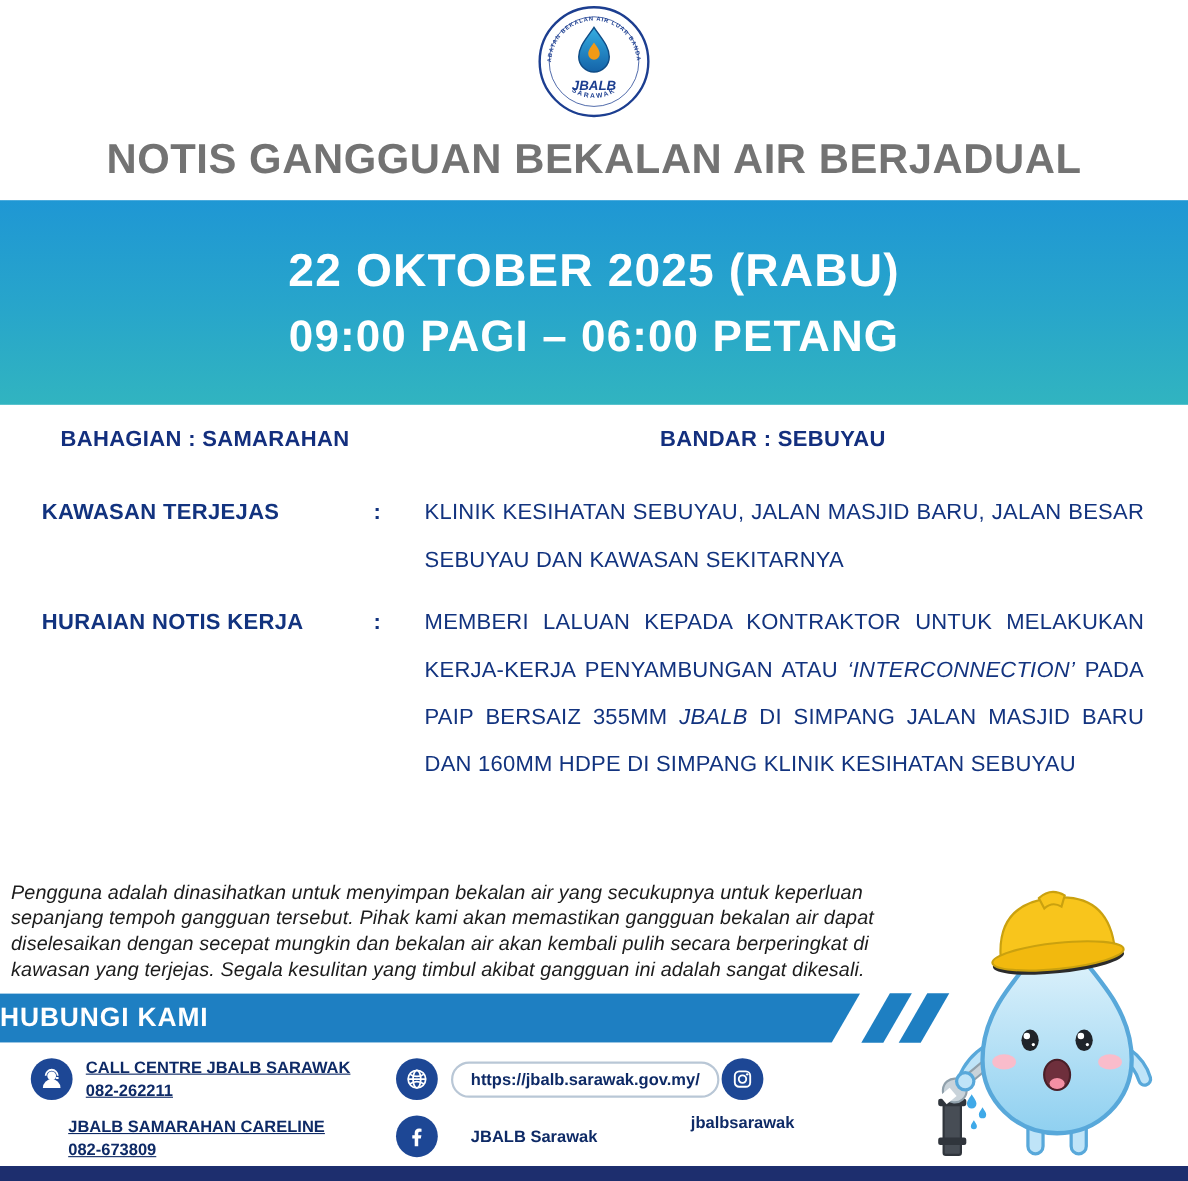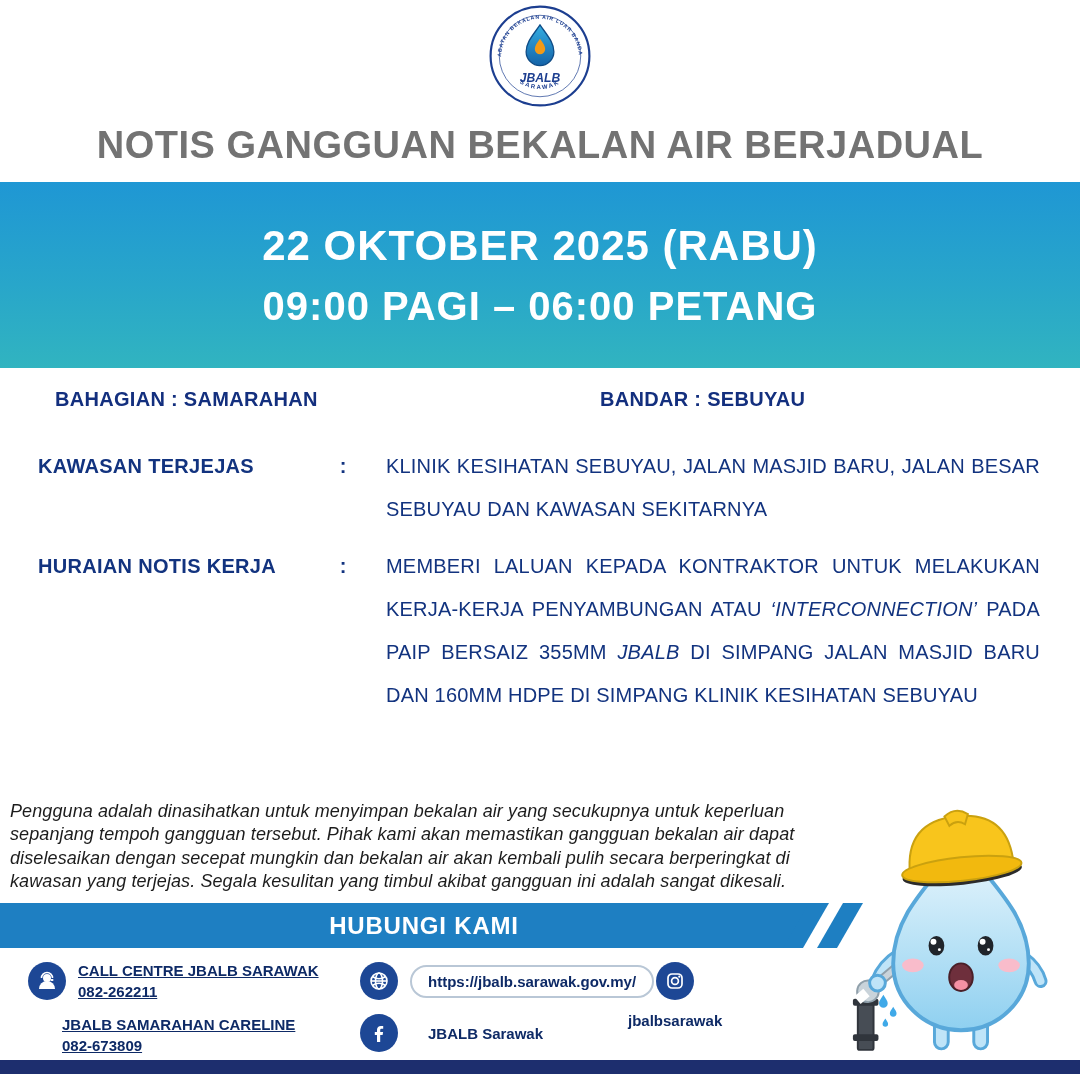--- a/index.html
+++ b/index.html
@@ -39,24 +39,23 @@
   .detail-text  { flex:1; font-size:20px; font-weight:normal; line-height:2.15; text-align:justify; letter-spacing:.2px; }
   .detail-text .it { font-style:italic; }
   
   .disclaimer {
     position:absolute; top:800px; left:10px; width:792px; margin:0;
     font-style:italic; font-size:18px; line-height:1.3; color:#1c1c1c; letter-spacing:.1px;
   }
   
   .contact-bar {
     position:absolute; top:903px; left:0; width:782px; height:45px;
-    background:#1e7fc2; color:#ffffff; display:flex; align-items:center; justify-content:center;
+    background:#1e7fc2; color:#ffffff; display:flex; align-items:center; justify-content:flex-start;
     font-size:24px; font-weight:bold; letter-spacing:.8px;
     clip-path:polygon(0 0, 100% 0, calc(100% - 26px) 100%, 0 100%);
-    padding-left:33px;
   }
   .stripe {
     position:absolute; top:903px; height:45px; width:20px; background:#1e7fc2;
     transform:skewX(-30deg);
   }
   .stripe.s1 { left:796px; }
   .stripe.s2 { left:830px; }
   
   .contacts { position:absolute; top:956px; left:0; right:0; height:106px; }
   .contact { position:absolute; display:flex; align-items:center; gap:12px; color:#0e2a66; font-weight:bold; }

